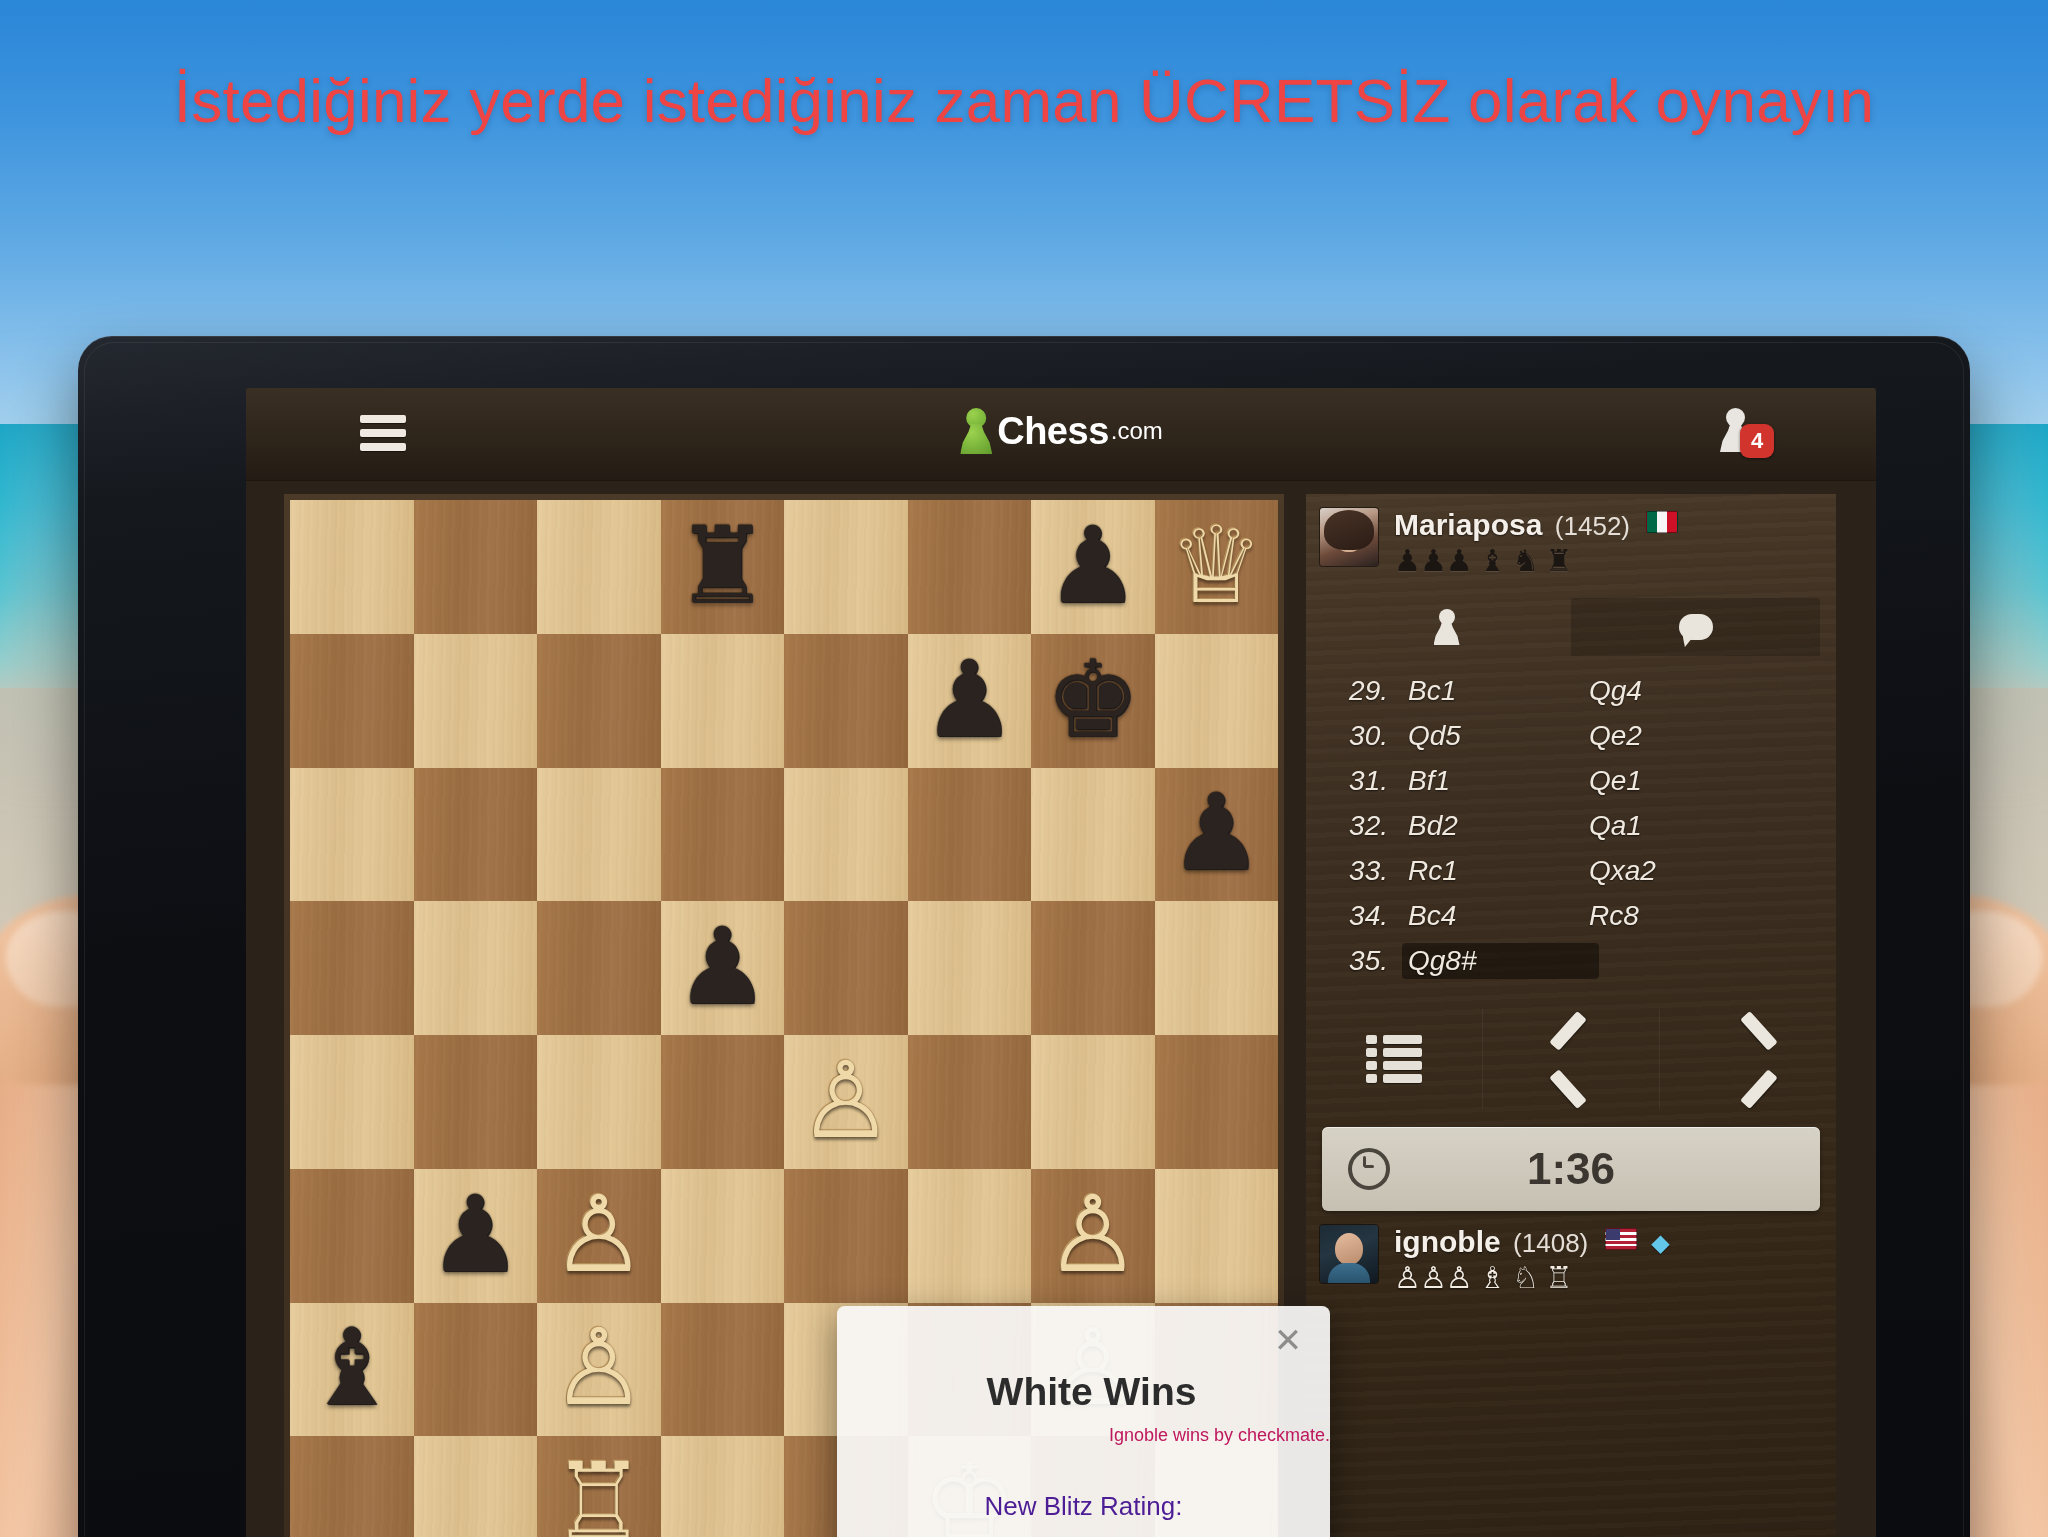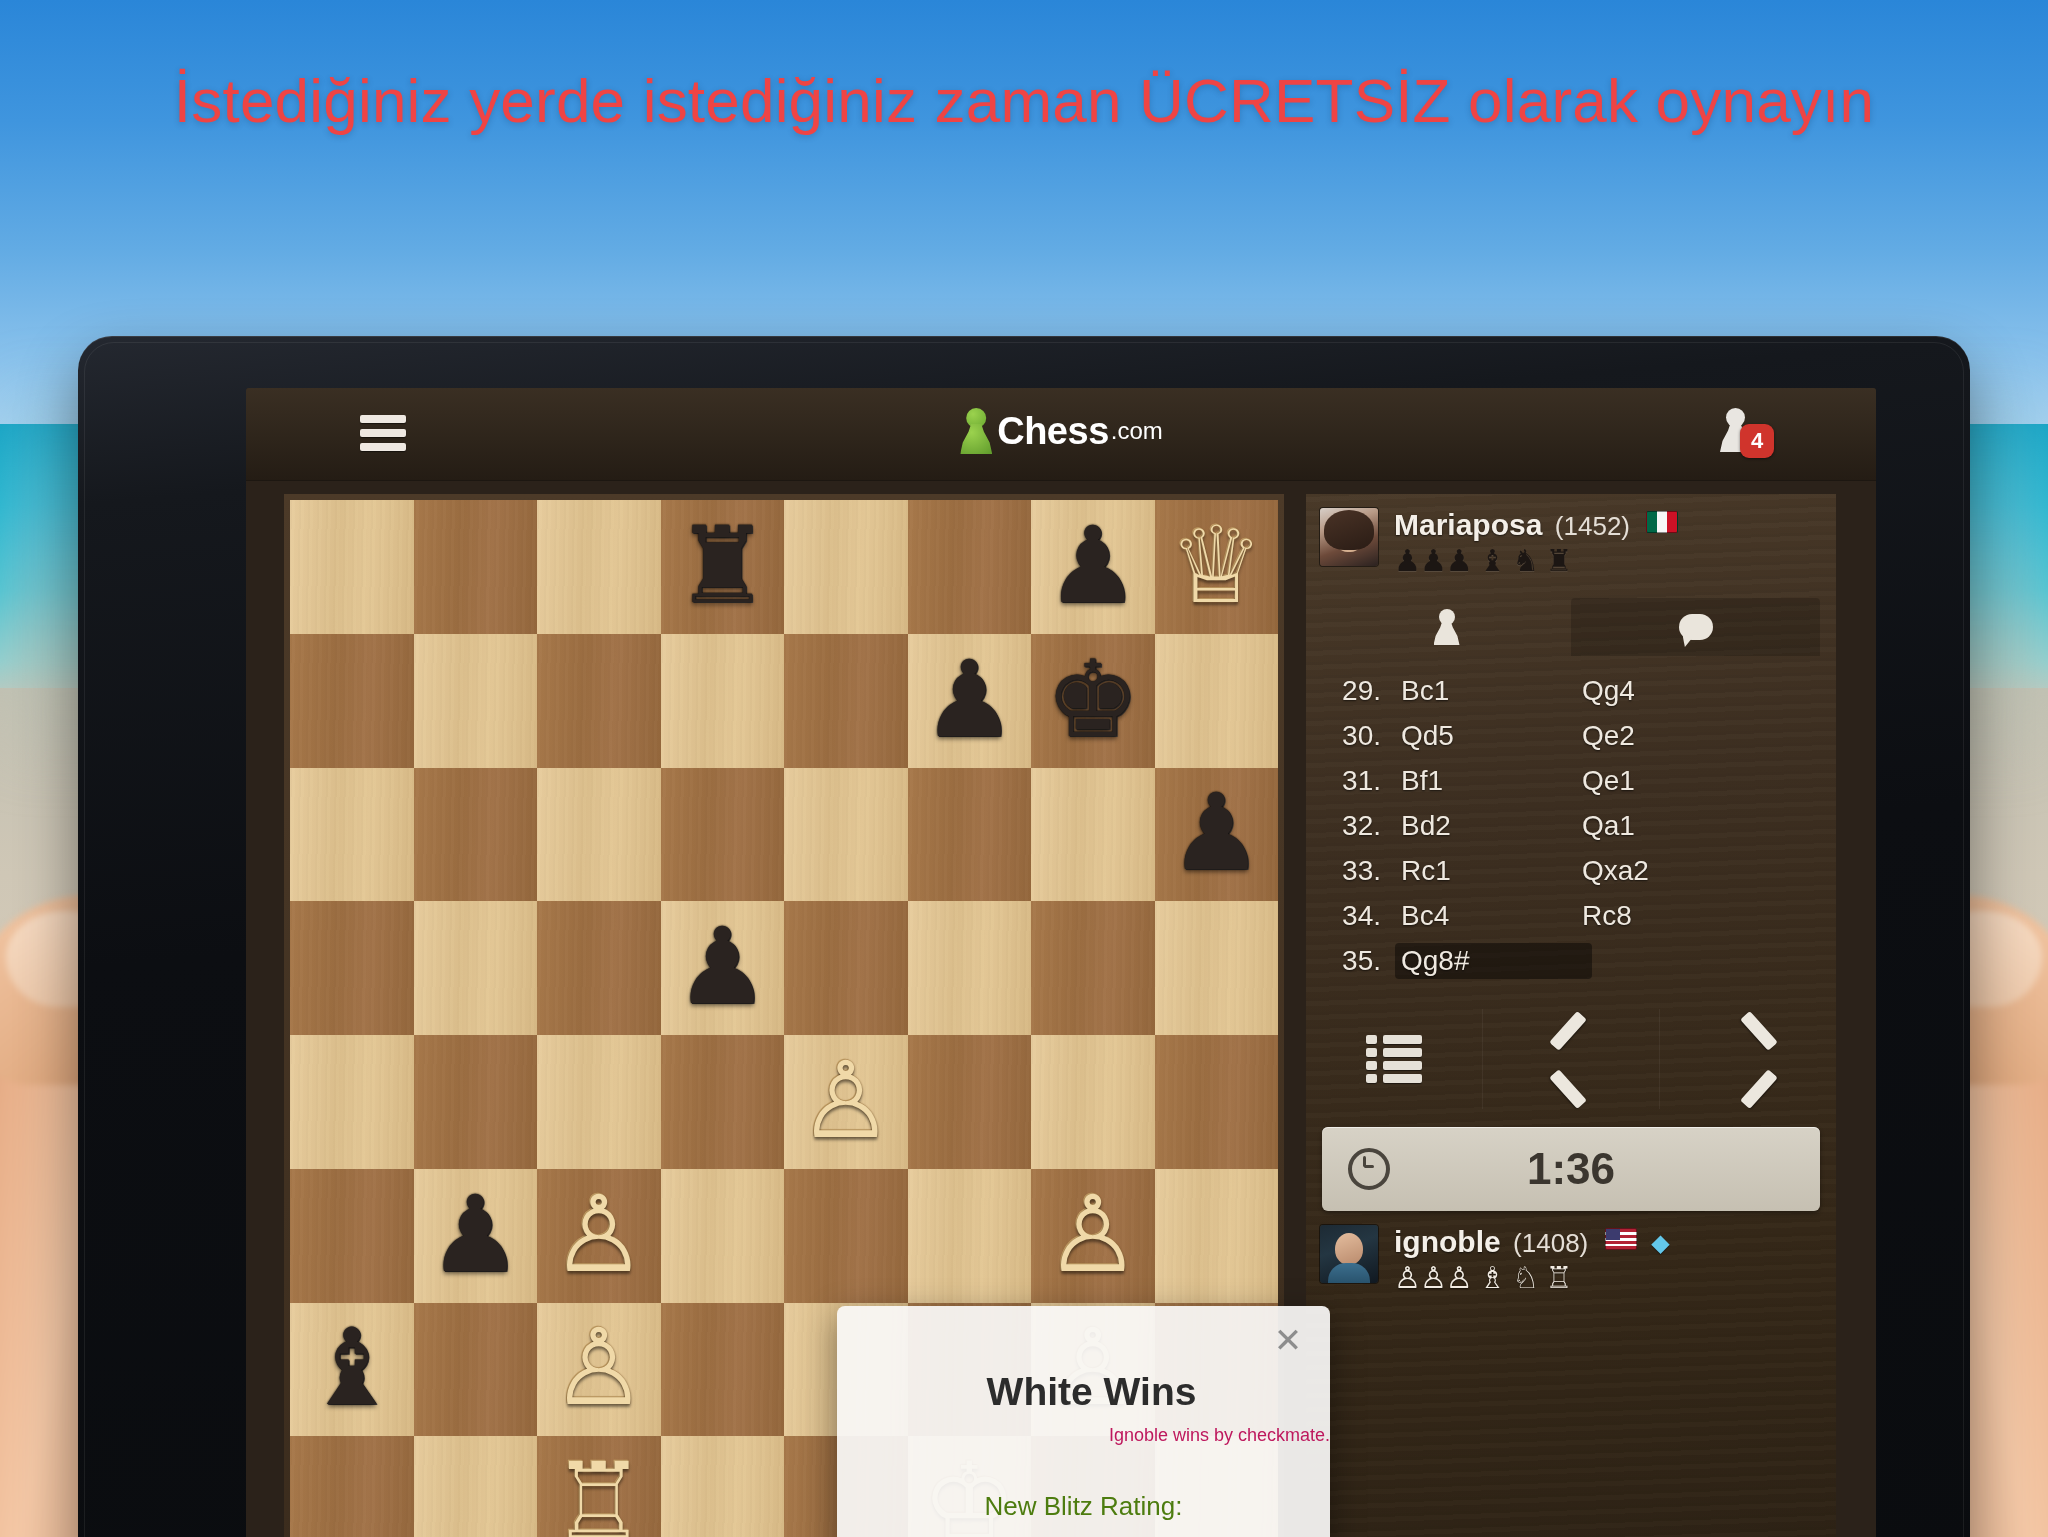--- a/index.html
+++ b/index.html
@@ -100,21 +100,21 @@
 
   
   .dialog{position:absolute;left:553px;top:812px;width:493px;height:382px;
     background:rgba(249,248,246,.93);border-radius:8px;
     box-shadow:0 10px 34px rgba(0,0,0,.42);z-index:20;}
   .dlg-close{position:absolute;right:22px;top:14px;width:40px;height:40px;color:#8d8d8d;
     font-size:34px;line-height:40px;text-align:center;cursor:pointer;font-family:"Liberation Sans",sans-serif;}
   .dlg-title{position:absolute;left:8px;top:64px;width:100%;text-align:center;color:#2c2c2c;
     font-size:39px;font-weight:bold;}
   .dlg-sub{position:absolute;left:0;top:119px;width:100%;text-align:right;color:#be185d;font-size:18px;}
-  .dlg-rating-label{position:absolute;left:0;top:185px;width:100%;text-align:center;color:#4d7c0f;font-size:26px;}
+  .dlg-rating-label{position:absolute;left:0;top:185px;width:100%;text-align:center;color:#4c1d95;font-size:26px;}
   .dlg-rating-row{position:absolute;left:0;top:224px;width:100%;text-align:center;color:#2c2c2c;}
   .dlg-rating-val{font-size:50px;font-weight:bold;letter-spacing:-.5px;}
 
   
   .side{position:absolute;left:1060px;top:106px;width:530px;height:1082px;
     background:linear-gradient(170deg,#4a3a29 0%,#3d2f21 30%,#352818 70%,#2d2215 100%);}
   .side:after{content:"";position:absolute;inset:0;opacity:.28;pointer-events:none;
     background:repeating-linear-gradient(178deg,rgba(0,0,0,.14) 0 3px,rgba(255,255,255,.05) 3px 8px,rgba(0,0,0,.07) 8px 14px);}
 
   .player{position:relative;z-index:3;display:flex;align-items:flex-start;gap:16px;padding:14px 0 0 14px;}
@@ -158,21 +158,21 @@
   .tab{flex:1;display:flex;align-items:center;justify-content:center;cursor:pointer;border-radius:4px 4px 0 0;}
   .tab.sel{background:rgba(0,0,0,.18);}
   .tab-pawn{width:26px;height:36px;position:relative;}
   .tab-pawn .h{position:absolute;left:5px;top:0;width:16px;height:16px;border-radius:50%;background:#eae5dc;}
   .tab-pawn .b{position:absolute;left:0;top:12px;width:26px;height:24px;background:#eae5dc;
     clip-path:polygon(34% 0%,66% 0%,74% 26%,92% 62%,100% 100%,0% 100%,8% 62%,26% 26%);}
   .tab-chat{width:34px;height:26px;border-radius:14px;background:#eae5dc;position:relative;}
   .tab-chat:after{content:"";position:absolute;left:4px;bottom:-7px;width:12px;height:12px;background:#eae5dc;
     clip-path:polygon(0 0,100% 0,20% 100%);}
 
-  .moves{position:relative;z-index:3;margin:12px 0 0 0;padding:0 13px;}
+  .moves{position:relative;z-index:3;margin:12px 0 0 0;padding:0 20px;font-style:italic;}
   .mrow{display:flex;align-items:center;height:45px;font-size:28px;color:#efe9e0;
     text-shadow:0 1px 2px rgba(0,0,0,.6);}
   .mno{width:62px;text-align:right;padding-right:14px;color:#efe9e0;}
   .mw{width:175px;padding-left:6px;}
   .mb{flex:1;padding-left:6px;}
   .mhl{background:rgba(0,0,0,.42);border-radius:4px;padding:2px 16px 2px 6px;margin-left:0;}
 
   .navbar{position:relative;z-index:3;margin-top:26px;display:flex;height:100px;align-items:center;}
   .navbtn{flex:1;display:flex;align-items:center;justify-content:center;cursor:pointer;height:100%;
     border-left:1px solid rgba(255,255,255,.05);}

